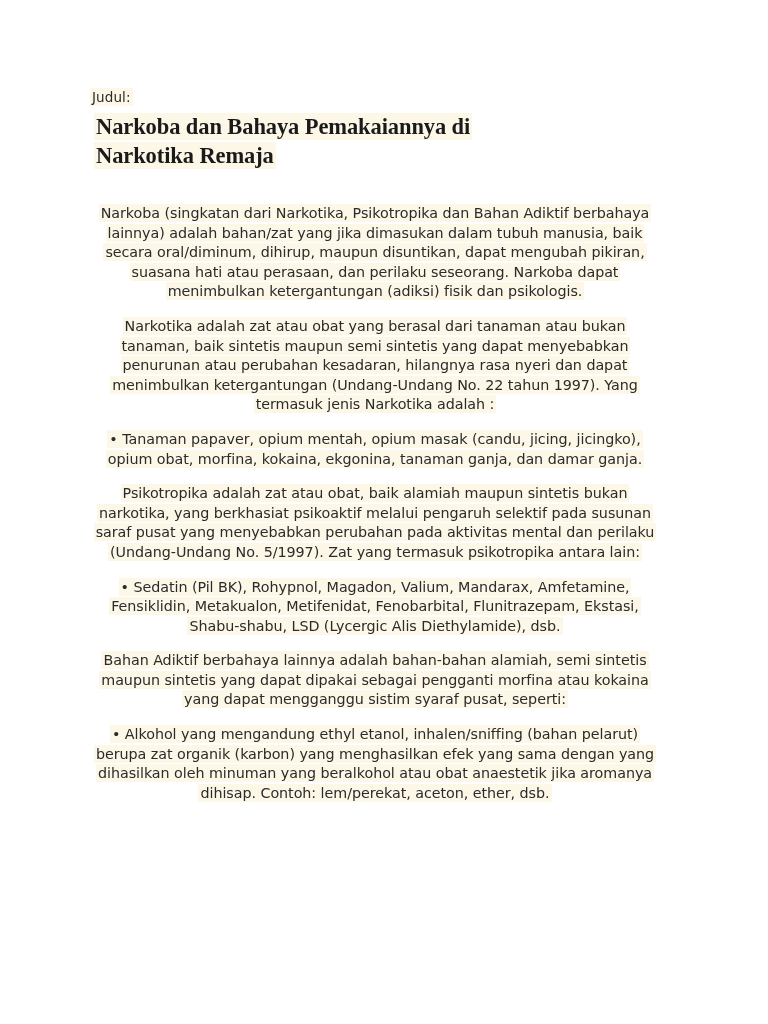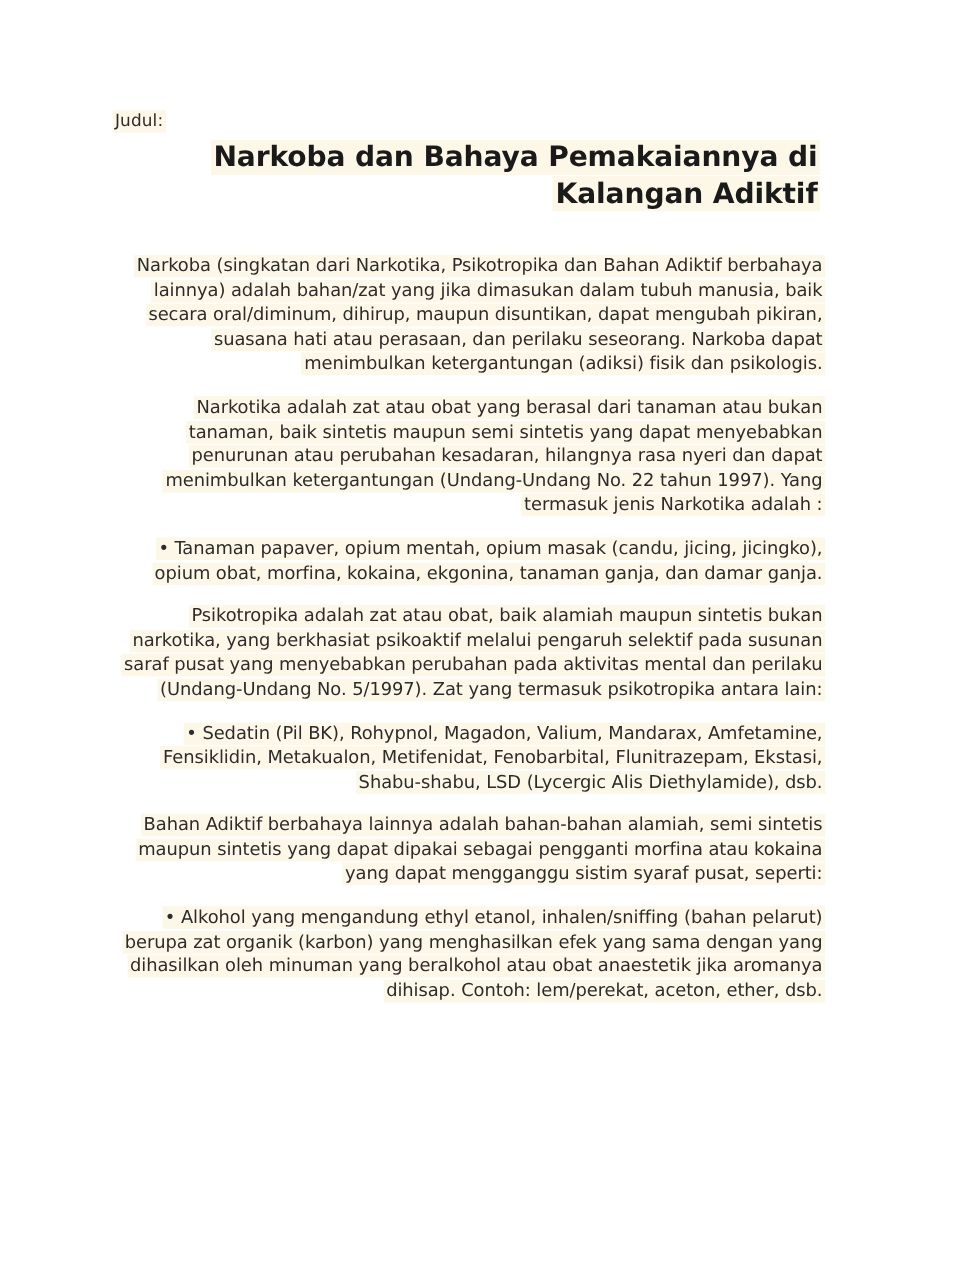--- a/index.html
+++ b/index.html
@@ -42,55 +42,56 @@
   .label-judul {
     font-size: 13.5px;
     line-height: 18px;
     letter-spacing: 0.1px;
     margin: 0 0 6px 0;
     color: #2b2b2b;
   }
 
   .doc-title {
     margin: 0 0 34px 0;
-    text-align: right;
+    text-align: left;
     font-size: 22.5px;
     line-height: 29px;
     font-weight: bold;
     color: #1a1a1a;
     letter-spacing: -0.1px;
     padding: 0 4px;
+    font-family: Liberation Serif, serif;
   }
 
   .para {
     margin: 0 0 15px 0;
     font-size: 14.3px;
     line-height: 19.6px;
     letter-spacing: -0.05px;
     color: #2b2b2b;
-    text-align: right;
+    text-align: center;
   }
 
   .para:last-child {
     margin-bottom: 16px;
   }
 </style>
 </head>
 <body>
 
 <div class="page">
   <div class="doc-body">
 
     <p class="label-judul">
       <span class="hl">Judul:</span>
     </p>
 
     <h1 class="doc-title">
       <span class="hl">Narkoba dan Bahaya Pemakaiannya di</span><br>
-      <span class="hl">Kalangan Adiktif</span>
+      <span class="hl">Narkotika Remaja</span>
     </h1>
 
     <p class="para">
       <span class="hl">Narkoba (singkatan dari Narkotika, Psikotropika dan Bahan Adiktif berbahaya lainnya) adalah bahan/zat yang jika dimasukan dalam tubuh manusia, baik secara oral/diminum, dihirup, maupun disuntikan, dapat mengubah pikiran, suasana hati atau perasaan, dan perilaku seseorang. Narkoba dapat menimbulkan ketergantungan (adiksi) fisik dan psikologis.</span>
     </p>
 
     <p class="para">
       <span class="hl">Narkotika adalah zat atau obat yang berasal dari tanaman atau bukan tanaman, baik sintetis maupun semi sintetis yang dapat menyebabkan penurunan atau perubahan kesadaran, hilangnya rasa nyeri dan dapat menimbulkan ketergantungan (Undang-Undang No. 22 tahun 1997). Yang termasuk jenis Narkotika adalah :</span>
     </p>
 

